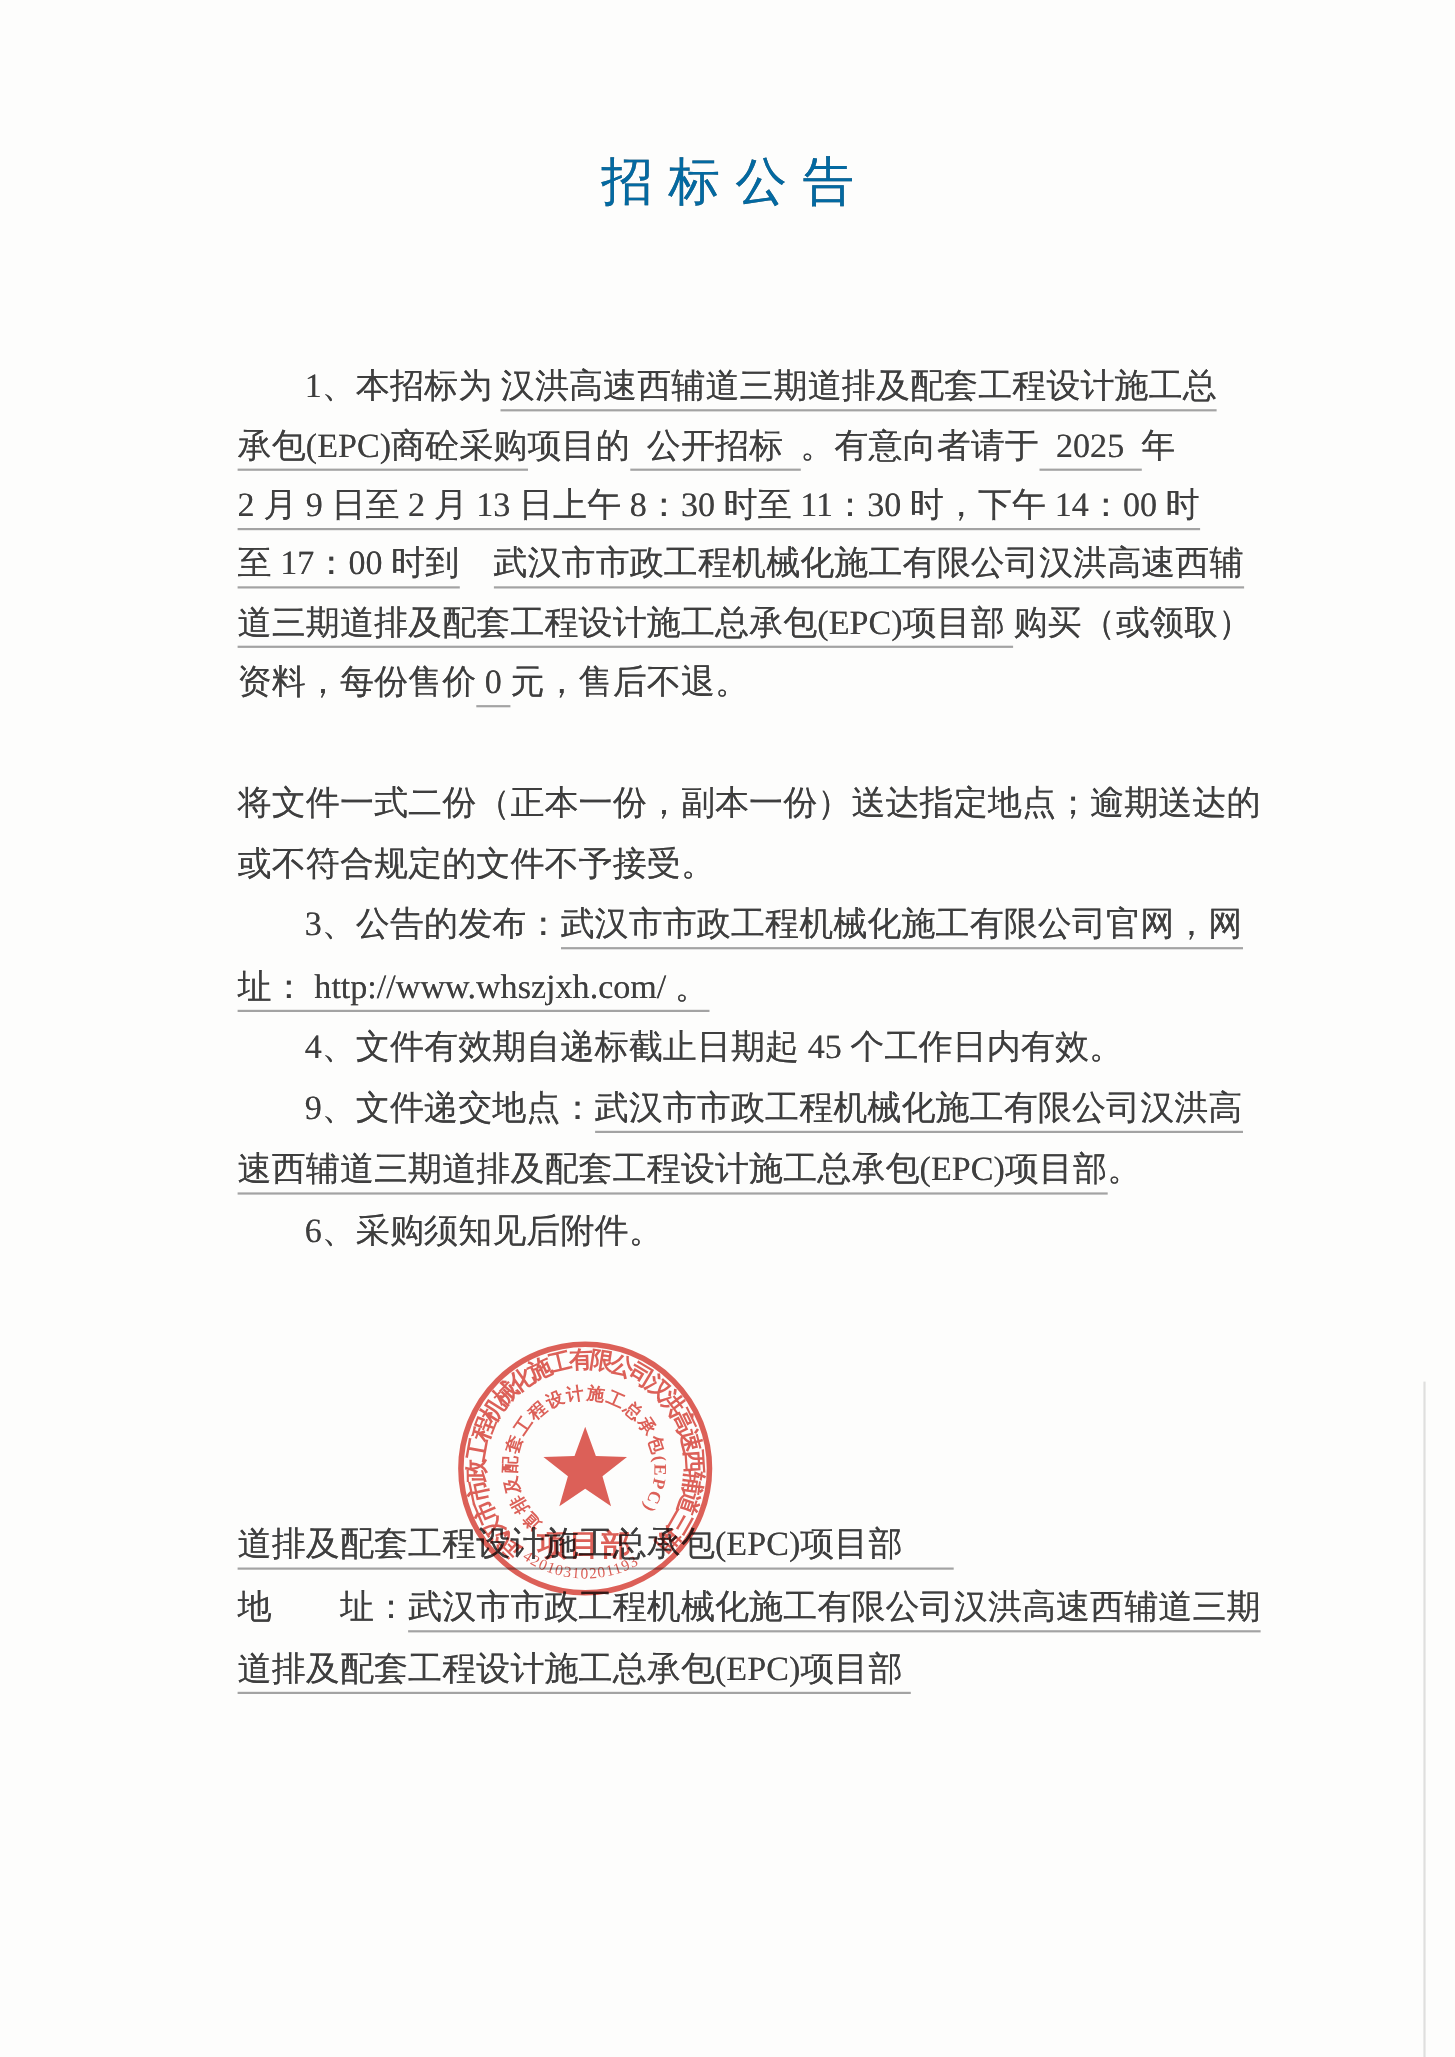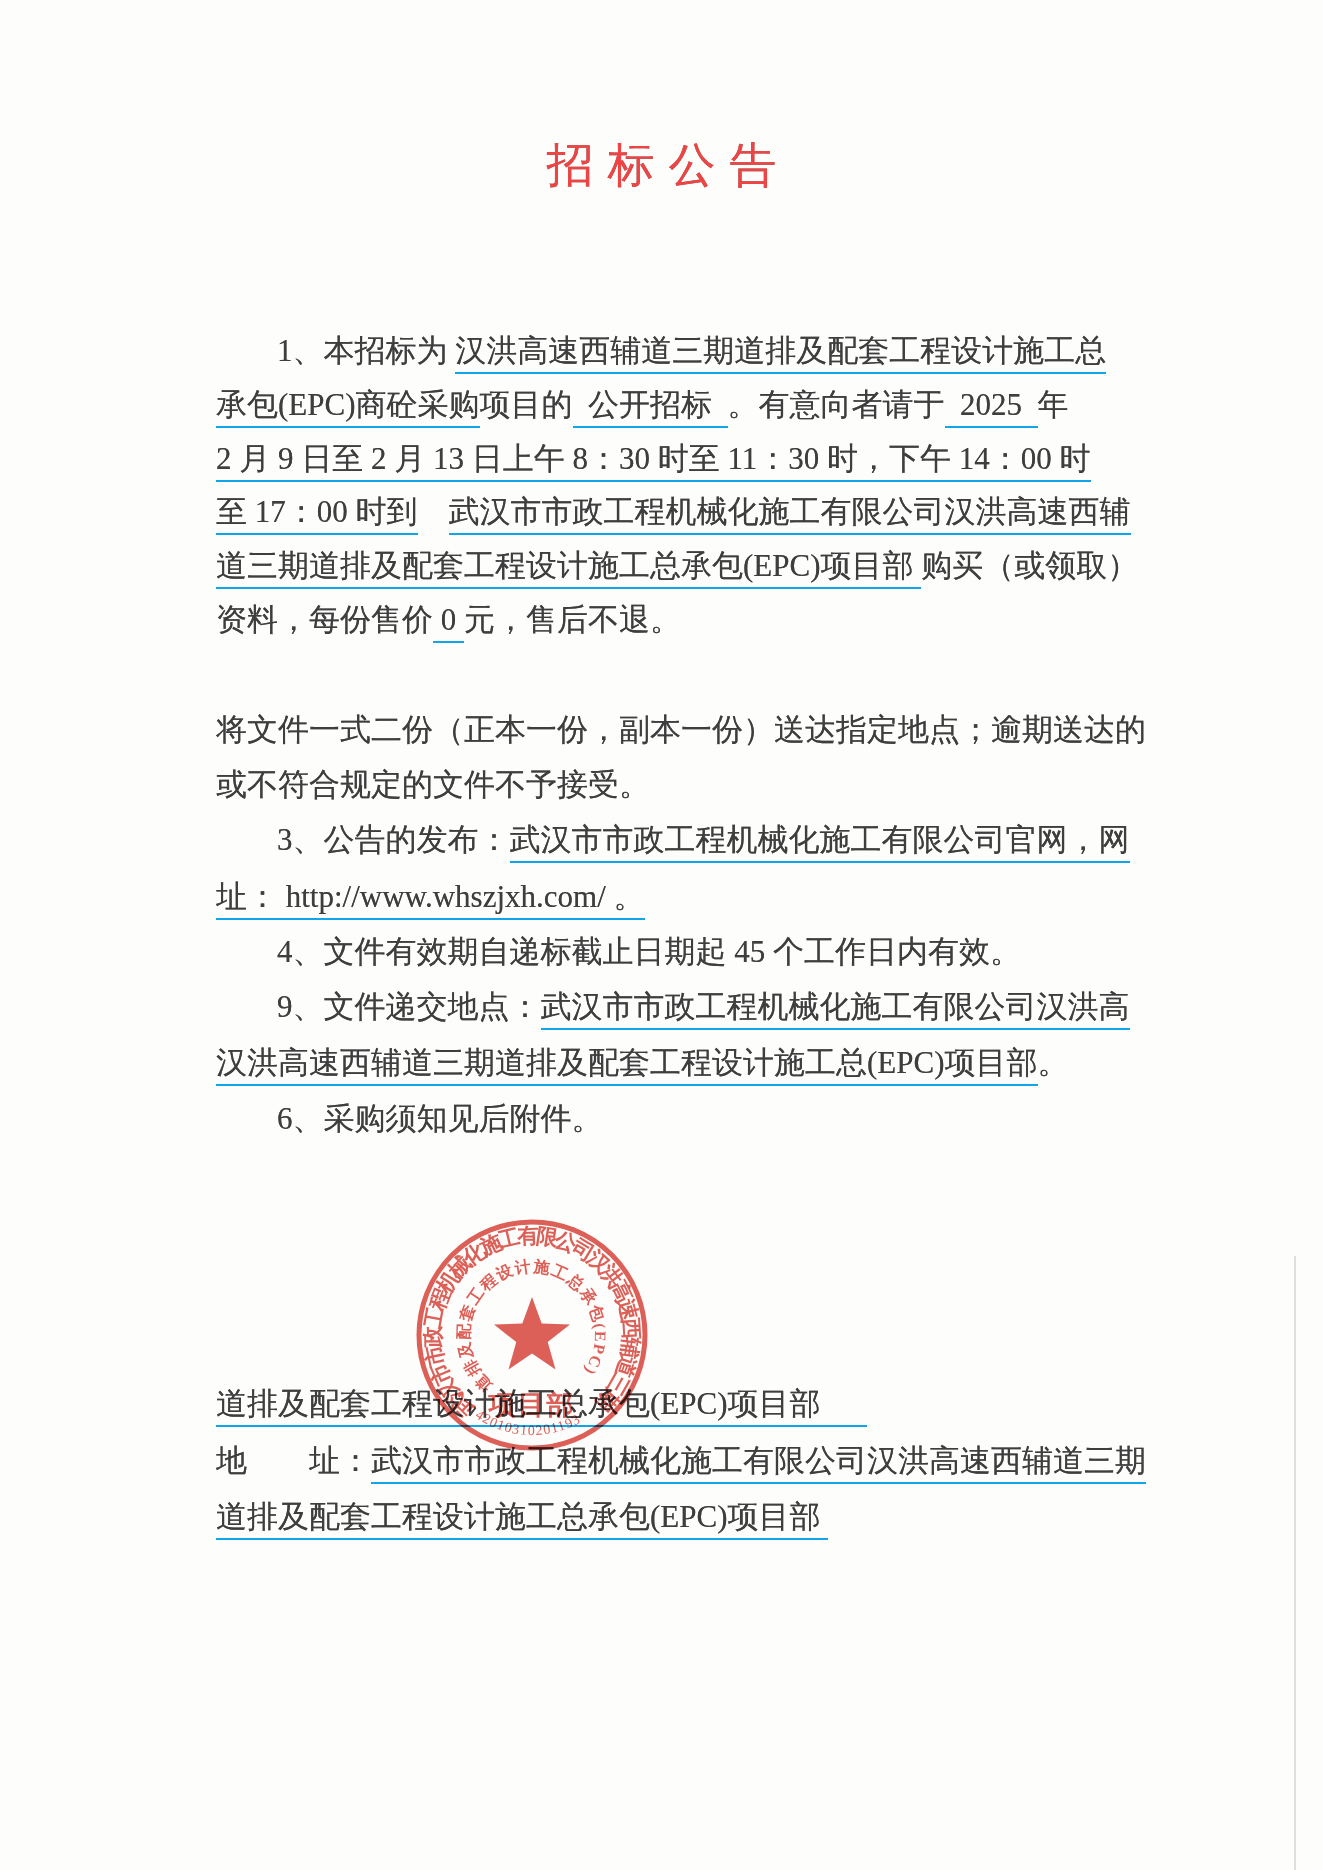--- a/index.html
+++ b/index.html
@@ -8,33 +8,33 @@
     width:1323px;height:1870px;
     background:#fdfdfc;
     overflow:hidden;
     font-family:"Liberation Serif","DejaVu Serif",serif;
     color:#3e3e3e;
   }
   .title{
     position:absolute;top:134px;left:0;width:100%;
     text-align:center;
     font-size:47px;letter-spacing:14px;text-indent:14px;
-    color:#ef4444;
+    color:#0369a1;
     text-shadow:0 0 .6px #6a6a6a;
   }
   .line{
     position:absolute;left:185px;
     white-space:pre;
     font-size:31px;line-height:44px;
     color:#3e3e3e;
     text-shadow:0 0 .5px #6f6f6f;
   }
   .line.indent{left:246px;}
   .seg{white-space:pre;}
-  .u{border-bottom:2px solid #0ea5e9;padding-bottom:4px;}
+  .u{border-bottom:2px solid #a3a3a3;padding-bottom:4px;}
   .seal{
     position:absolute;left:402px;top:1205px;
     width:260px;height:260px;
     mix-blend-mode:multiply;
     opacity:.85;
   }
   .seal .ring{fill:none;stroke:#d8453b;stroke-width:5;}
   .seal .guide{fill:none;stroke:none;}
   .souter{font-size:21.5px;fill:#d8453b;font-weight:bold;}
   .sinner{font-size:16px;fill:#d8453b;font-weight:bold;}
@@ -84,21 +84,21 @@
   <div class="line" style="top:831px">
     <span class="seg u">址： http://www.whszjxh.com/ 。</span>
   </div>
   <div class="line indent" style="top:886px">
     <span class="seg">4、文件有效期自递标截止日期起 45 个工作日内有效。</span>
   </div>
   <div class="line indent" style="top:941px">
     <span class="seg">9、文件递交地点：</span><span class="seg u">武汉市市政工程机械化施工有限公司汉洪高</span>
   </div>
   <div class="line" style="top:997px">
-    <span class="seg u">汉洪高速西辅道三期道排及配套工程设计施工总(EPC)项目部</span><span class="seg">。</span>
+    <span class="seg u">速西辅道三期道排及配套工程设计施工总承包(EPC)项目部</span><span class="seg">。</span>
   </div>
   <div class="line indent" style="top:1053px">
     <span class="seg">6、采购须知见后附件。</span>
   </div>
 
   <div class="line" style="top:1338px">
     <span class="seg u">道排及配套工程设计施工总承包(EPC)项目部      </span>
   </div>
   <div class="line" style="top:1395px">
     <span class="seg">地　　址：</span><span class="seg u">武汉市市政工程机械化施工有限公司汉洪高速西辅道三期</span>

